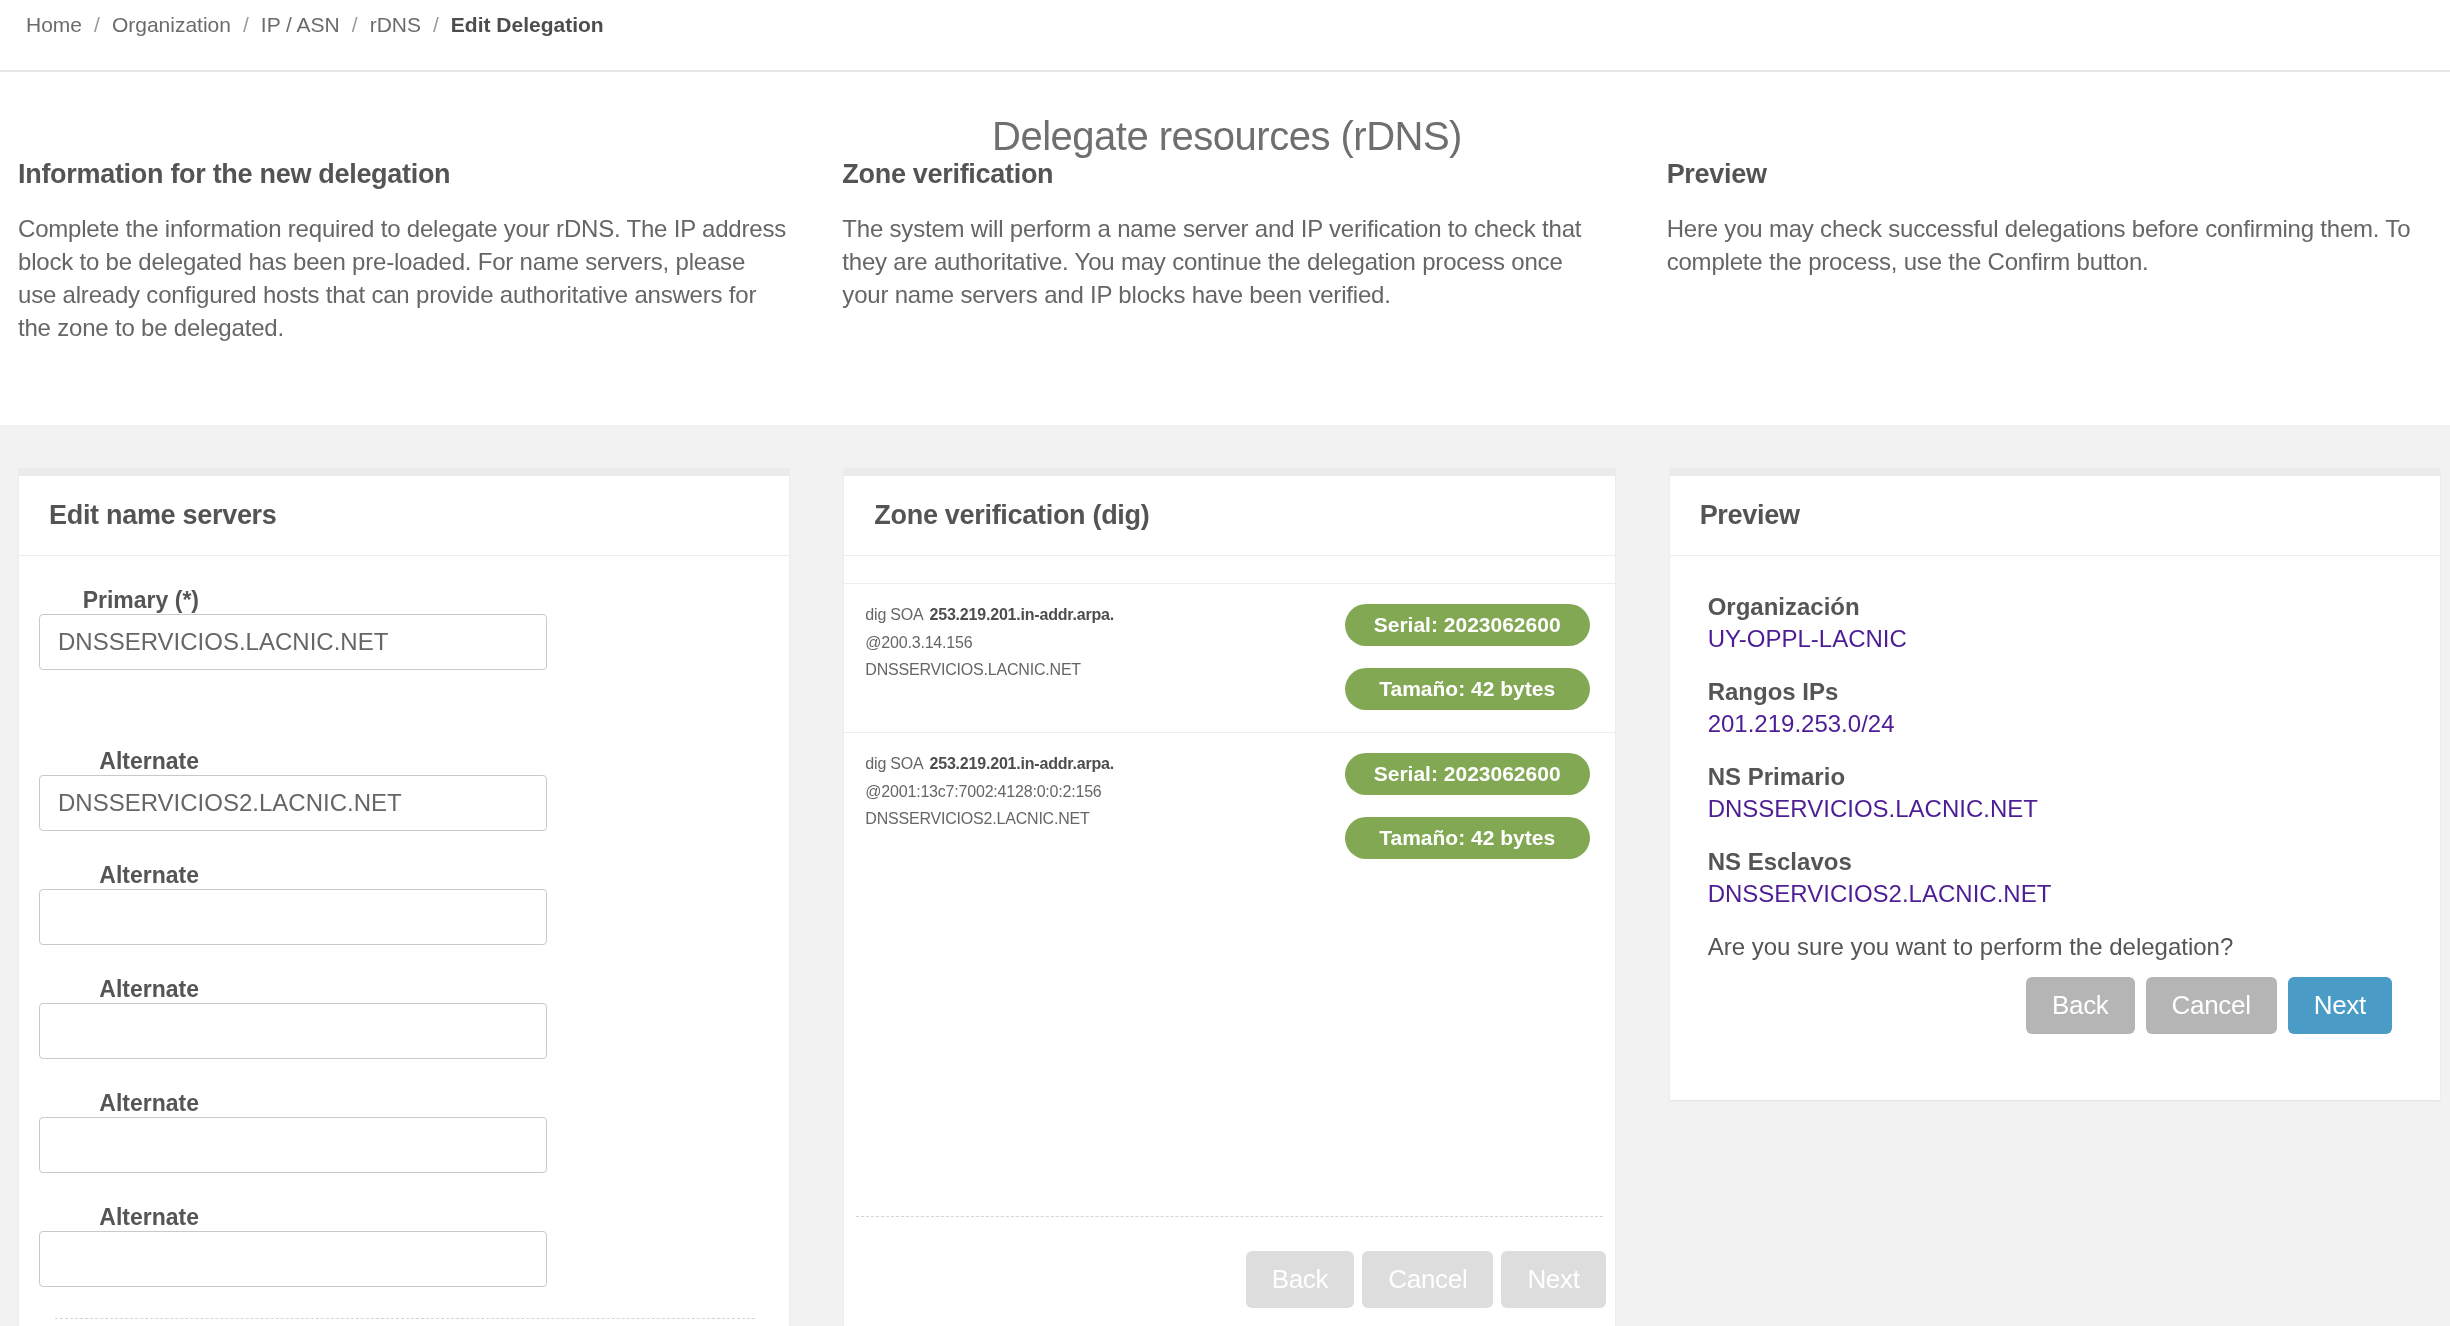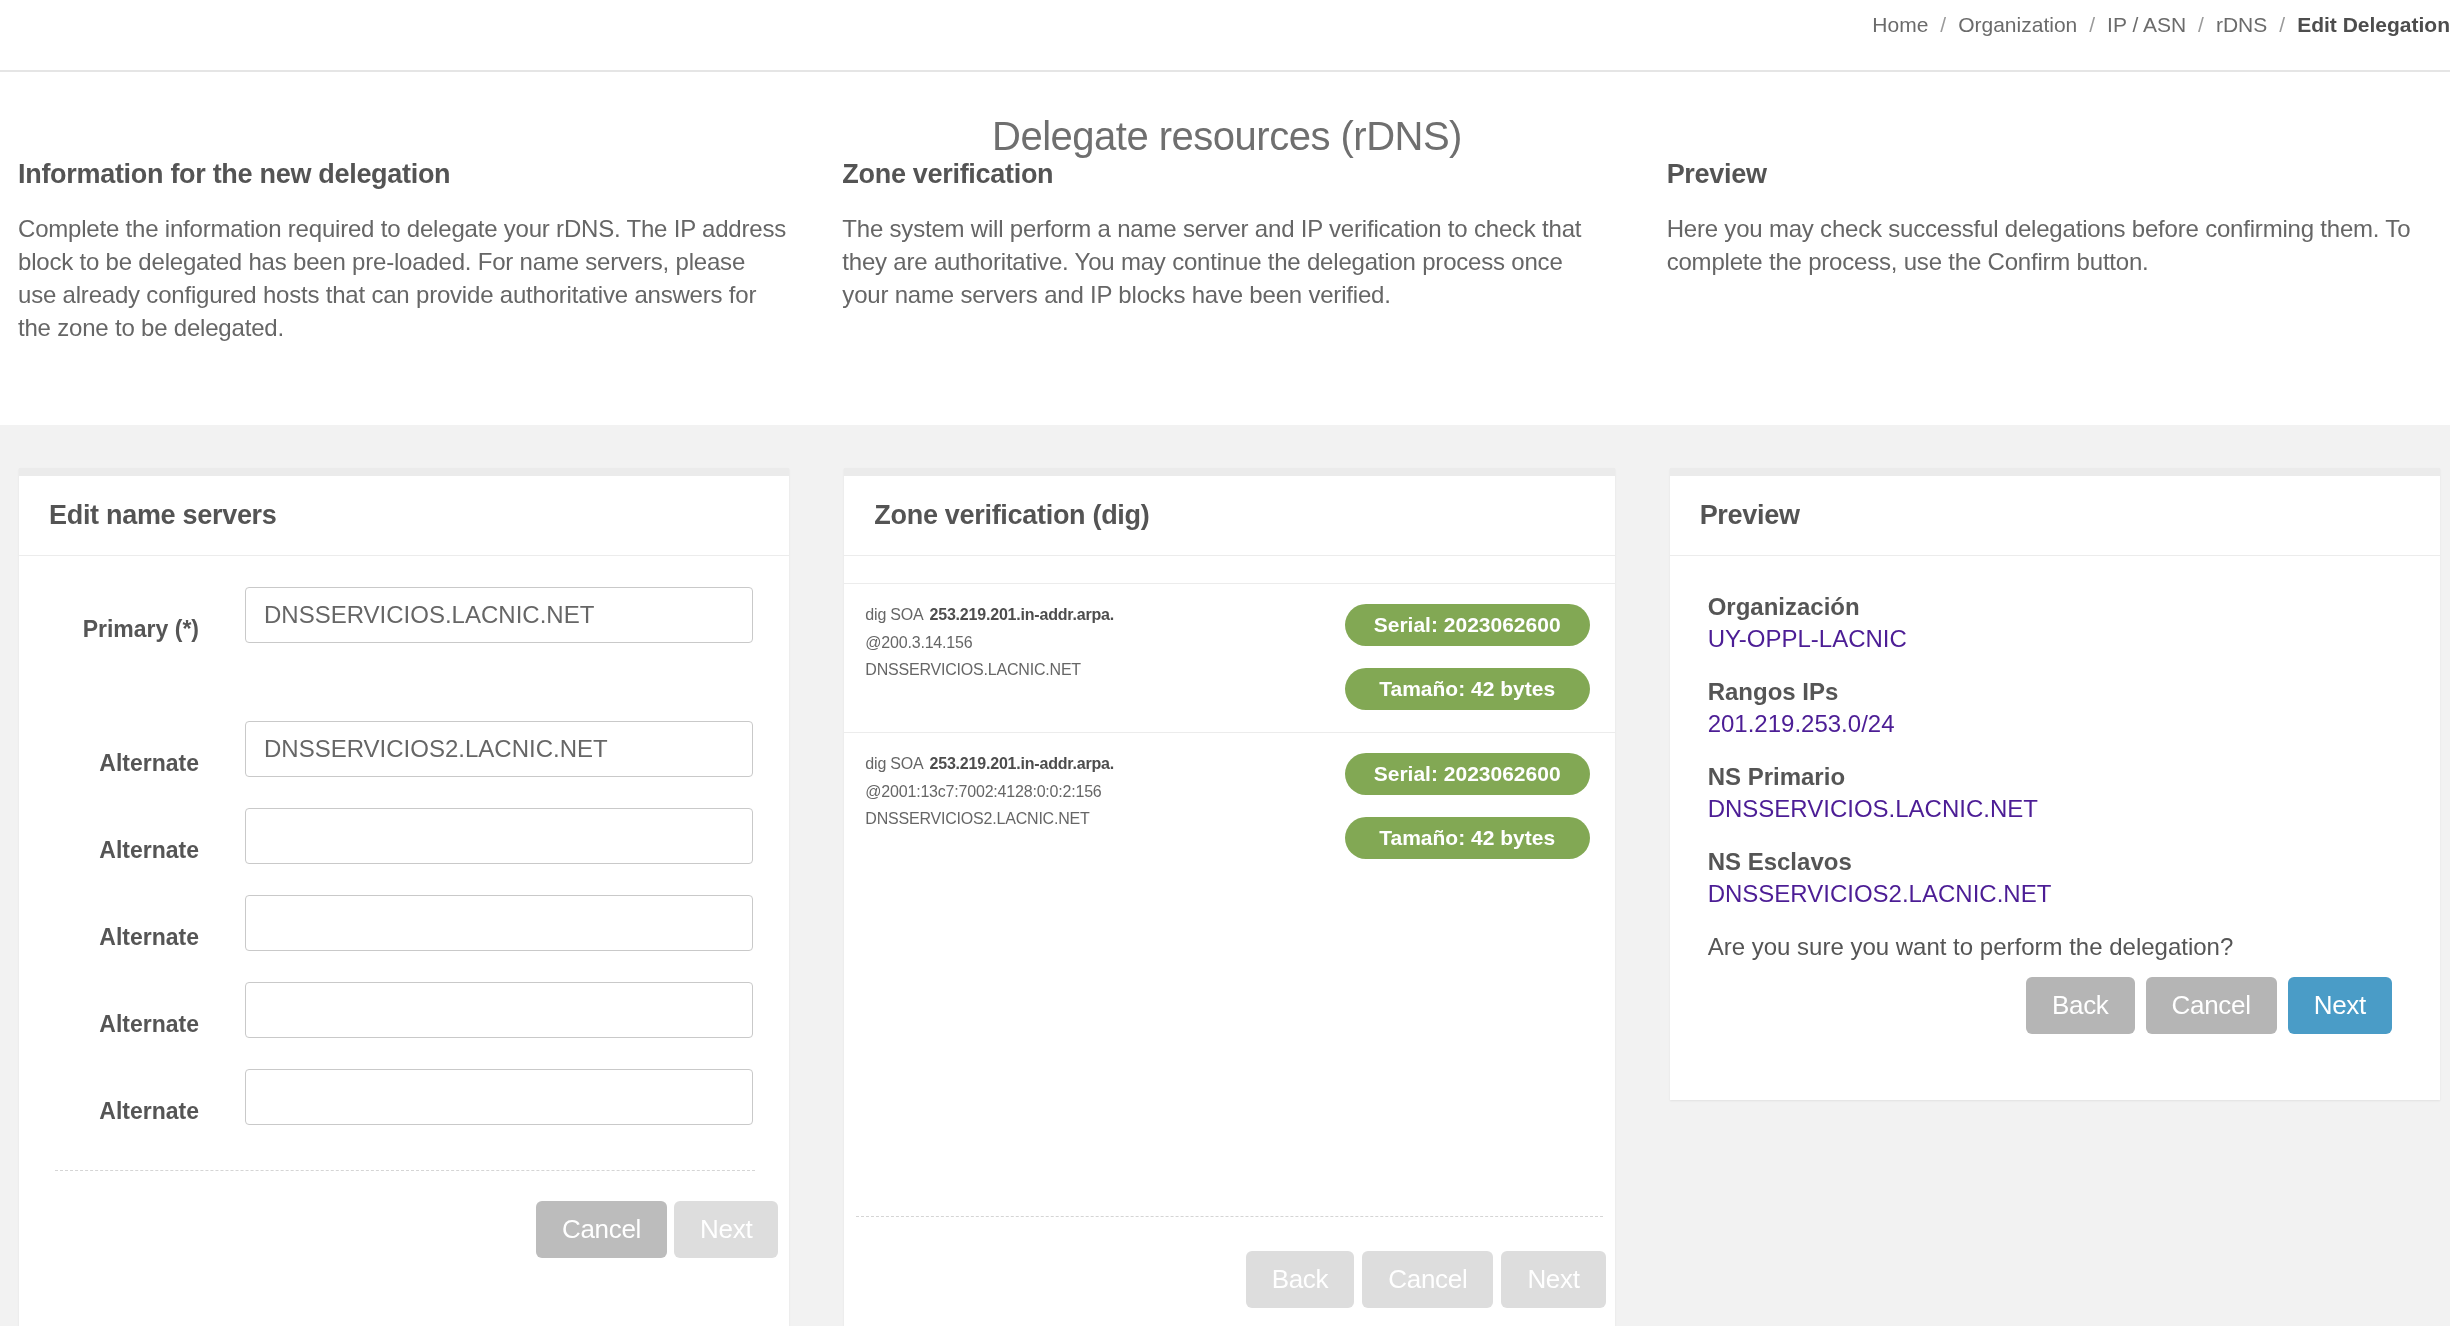--- a/index.html
+++ b/index.html
@@ -5,21 +5,21 @@
   * { margin:0; padding:0; box-sizing:border-box; }
   html,body { width:2450px; height:1326px; overflow:hidden; }
   body {
     font-family:"Liberation Sans", sans-serif;
     background:#f2f2f2;
     color:#666;
   }
   
   .breadcrumb-bar {
     height:72px; background:#fff; border-bottom:2px solid #e5e5e5;
-    display:flex; align-items:center; padding:0 0 20px 26px;justify-content:flex-end;
+    display:flex; align-items:center; padding:0 0 20px 26px;
   }
   .breadcrumb { display:flex; align-items:center; font-size:21px; }
   .breadcrumb a { color:#6b6b6b; text-decoration:none; cursor:pointer; }
   .breadcrumb .sep { color:#9a9a9a; margin:0 12px; }
   .breadcrumb .current { color:#4d4d4d; font-weight:bold; }
   
   .intro { background:#fff; height:353px; padding:42px 14px 0 18px; }
   .page-title {
     text-align:center; font-size:40px; font-weight:400; color:#6f6f6f;
     letter-spacing:-0.5px;
@@ -34,21 +34,21 @@
     background:#fff; flex:1 1 0; border-top:8px solid #ebebeb;
     box-shadow:0 1px 2px rgba(0,0,0,0.07);
     display:flex; flex-direction:column;
   }
   .panel-tall { height:858px; }
   .panel-short { height:632px; }
   .panel-header { padding:24px 30px; border-bottom:1px solid #ececec; }
   .panel-header h2 { font-size:27px; color:#545454; font-weight:bold; letter-spacing:-0.3px; }
   
   .form { padding:31px 0 0 20px; }
-  .form-row { display:flex; align-items:flex-end; margin-bottom:31px; }
+  .form-row { display:flex; align-items:flex-start; margin-bottom:31px;flex-direction:column; }
   .form-row.primary-row { margin-bottom:78px; }
   .form-row label {
     width:160px; text-align:right; margin-right:46px;
     font-size:23px; font-weight:bold; color:#555;
   }
   .form-row input {
     width:508px; height:56px; border:1px solid #c9c9c9; border-radius:4px;
     padding:0 18px; font-size:24px; color:#666;
     font-family:"Liberation Sans", sans-serif; background:#fff; outline:none;
   }

